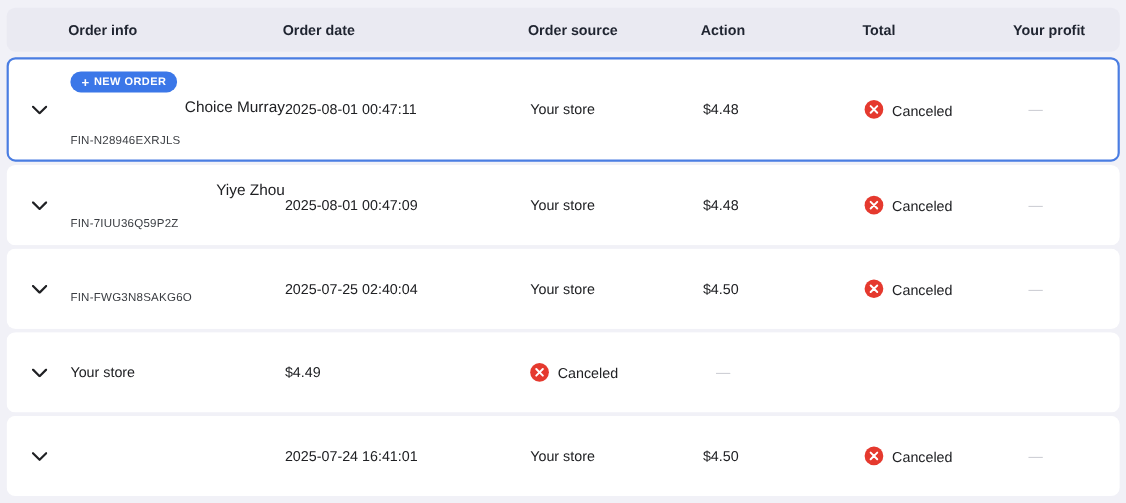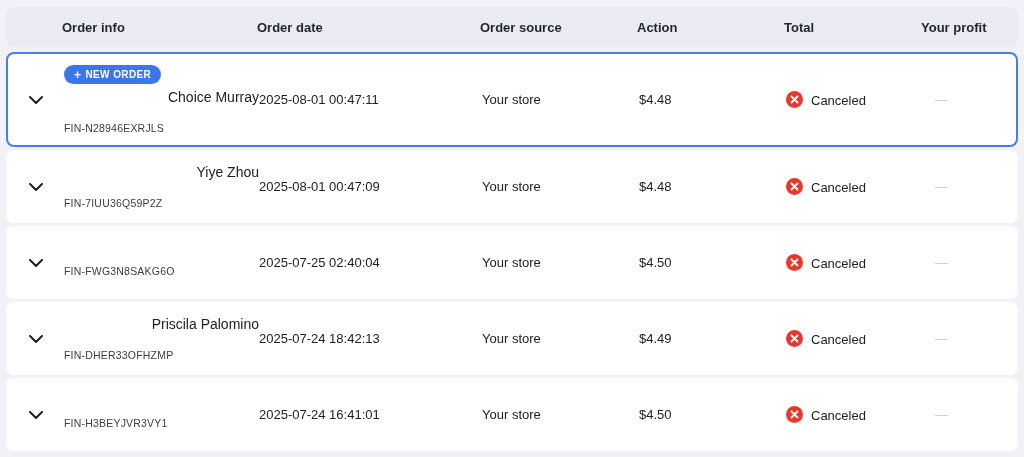--- a/index.html
+++ b/index.html
@@ -185,26 +185,20 @@
   </div>
 
   <div class="grid card">
     <div class="cell chev">
       <button class="chev-btn">
         <svg width="14" height="8" viewBox="0 0 14 8">
           <path d="M1 1l6 6 6-6" stroke="#202124" stroke-width="2" fill="none" stroke-linecap="round" stroke-linejoin="round"></path>
         </svg>
       </button>
     </div>
-    <div class="cell info">
-
-      <div class="name">Priscila Palomino</div>
-      <div class="oid">FIN-DHER33OFHZMP</div>
-    </div>
-    <div class="cell date">2025-07-24 18:42:13</div>
     <div class="cell source">Your store</div>
     <div class="cell total">$4.49</div>
     <div class="cell status">
       <span class="xc">
         <svg width="9" height="9" viewBox="0 0 9 9">
           <path d="M1.5 1.5l6 6M7.5 1.5l-6 6" stroke="#ffffff" stroke-width="1.8" stroke-linecap="round"></path>
         </svg>
       </span>
       <span>Canceled</span>
     </div>
@@ -214,21 +208,20 @@
   <div class="grid card">
     <div class="cell chev">
       <button class="chev-btn">
         <svg width="14" height="8" viewBox="0 0 14 8">
           <path d="M1 1l6 6 6-6" stroke="#202124" stroke-width="2" fill="none" stroke-linecap="round" stroke-linejoin="round"></path>
         </svg>
       </button>
     </div>
     <div class="cell info">
 
-      <div class="oid">FIN-H3BEYJVR3VY1</div>
     </div>
     <div class="cell date">2025-07-24 16:41:01</div>
     <div class="cell source">Your store</div>
     <div class="cell total">$4.50</div>
     <div class="cell status">
       <span class="xc">
         <svg width="9" height="9" viewBox="0 0 9 9">
           <path d="M1.5 1.5l6 6M7.5 1.5l-6 6" stroke="#ffffff" stroke-width="1.8" stroke-linecap="round"></path>
         </svg>
       </span>

